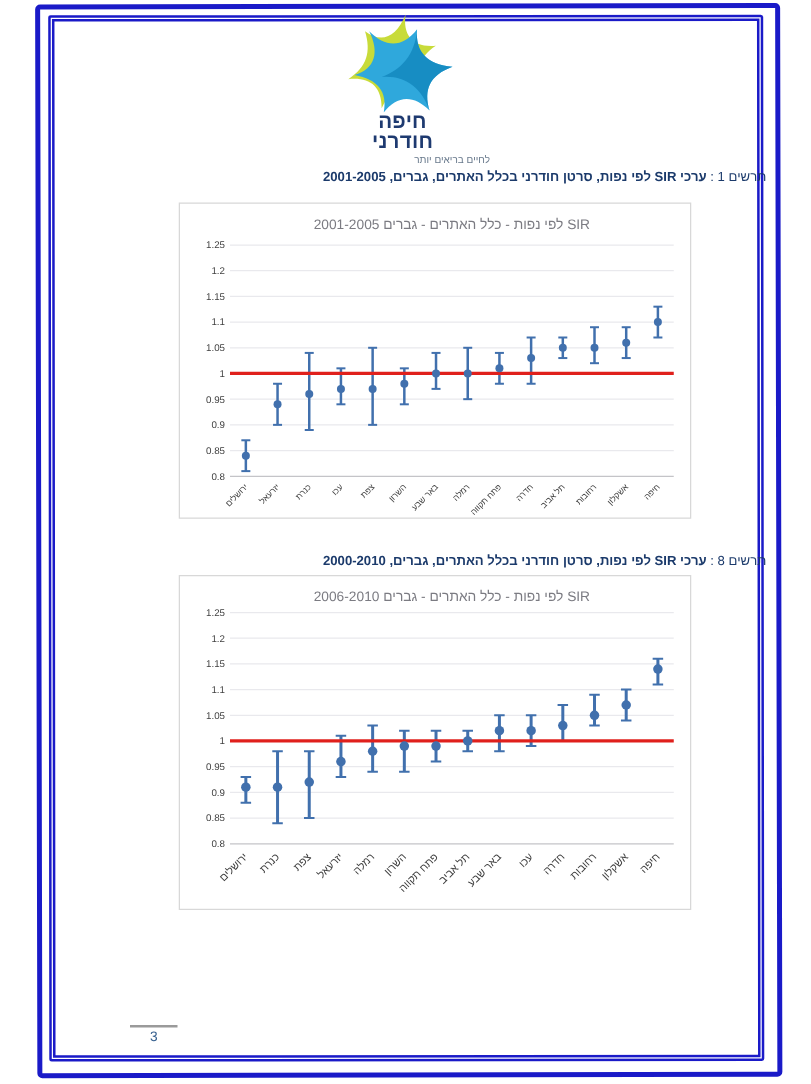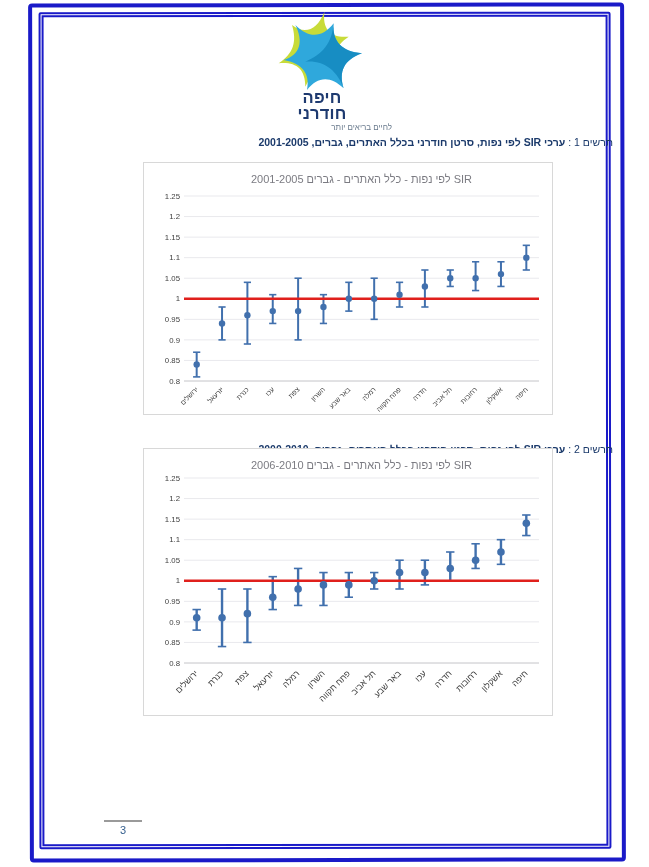--- a/index.html
+++ b/index.html
@@ -17,21 +17,21 @@
   .logo .tagline{font-size:8px;color:#68798c;margin-top:2px;text-align:right;}
   
   .caption{position:absolute;right:36px;direction:rtl;font-size:10.5px;color:#1b3a6b;}
   .cap-prefix{font-weight:normal;}
   .cap-text{font-weight:bold;}
   #caption1{top:136px;}
   #caption2{top:443px;}
   
   .chart-box{position:absolute;left:143px;background:#fff;border:1px solid #d8d8d8;}
   #chart1-panel{top:152px;width:408px;height:251px;margin-top:10px;}
-  #chart2-panel{top:448px;width:408px;height:266px;}
+  #chart2-panel{top:460px;width:408px;height:266px;}
   svg text{font-family:"Liberation Sans","DejaVu Sans",sans-serif;}
   
   .footer-line{position:absolute;left:104px;top:820px;width:38px;border-top:2px solid #9a9a9a;}
   .page-number{position:absolute;left:104px;top:824px;width:38px;text-align:center;
         font-size:11px;color:#36608f;}
 </style>
 </head>
 <body>
 
 <div class="page">
@@ -146,21 +146,21 @@
         <text transform="translate(257.5357142857143 227) rotate(-45)" text-anchor="start" font-size="6.8" fill="#3f3f3f" style="direction:rtl;unicode-bidi:embed">פתח תקווה</text>
         <text transform="translate(282.8928571428571 227) rotate(-45)" text-anchor="start" font-size="6.8" fill="#3f3f3f" style="direction:rtl;unicode-bidi:embed">חדרה</text>
         <text transform="translate(308.25 227) rotate(-45)" text-anchor="start" font-size="6.8" fill="#3f3f3f" style="direction:rtl;unicode-bidi:embed">תל אביב</text>
         <text transform="translate(333.6071428571429 227) rotate(-45)" text-anchor="start" font-size="6.8" fill="#3f3f3f" style="direction:rtl;unicode-bidi:embed">רחובות</text>
         <text transform="translate(358.9642857142857 227) rotate(-45)" text-anchor="start" font-size="6.8" fill="#3f3f3f" style="direction:rtl;unicode-bidi:embed">אשקלון</text>
         <text transform="translate(384.32142857142856 227) rotate(-45)" text-anchor="start" font-size="6.8" fill="#3f3f3f" style="direction:rtl;unicode-bidi:embed">חיפה</text>
       </svg>
   </div>
 
   <div class="caption" id="caption2">
-    <span class="cap-prefix">תרשים 2 :</span>
+    <span class="cap-prefix">תרשים 8 :</span>
     <span class="cap-text">ערכי SIR לפי נפות, סרטן חודרני בכלל האתרים, גברים, 2000-2010</span>
   </div>
 
   <div class="chart-box" id="chart2-panel">
     <svg width="408" height="266">
         <text x="217.5" y="20" text-anchor="middle" font-size="11" fill="#7b7b82" style="direction:rtl;unicode-bidi:embed">SIR לפי נפות - כלל האתרים - גברים 2006-2010</text>
         <line x1="40" y1="214" x2="395" y2="214" stroke="#c4c4c8" stroke-width="1"></line>
         <text x="36" y="216.7" text-anchor="end" font-size="7.8" fill="#3f3f3f">0.8</text>
         <line x1="40" y1="193.44444444444446" x2="395" y2="193.44444444444446" stroke="#e9e9ed" stroke-width="1"></line>
         <text x="36" y="196.14444444444445" text-anchor="end" font-size="7.8" fill="#3f3f3f">0.85</text>

